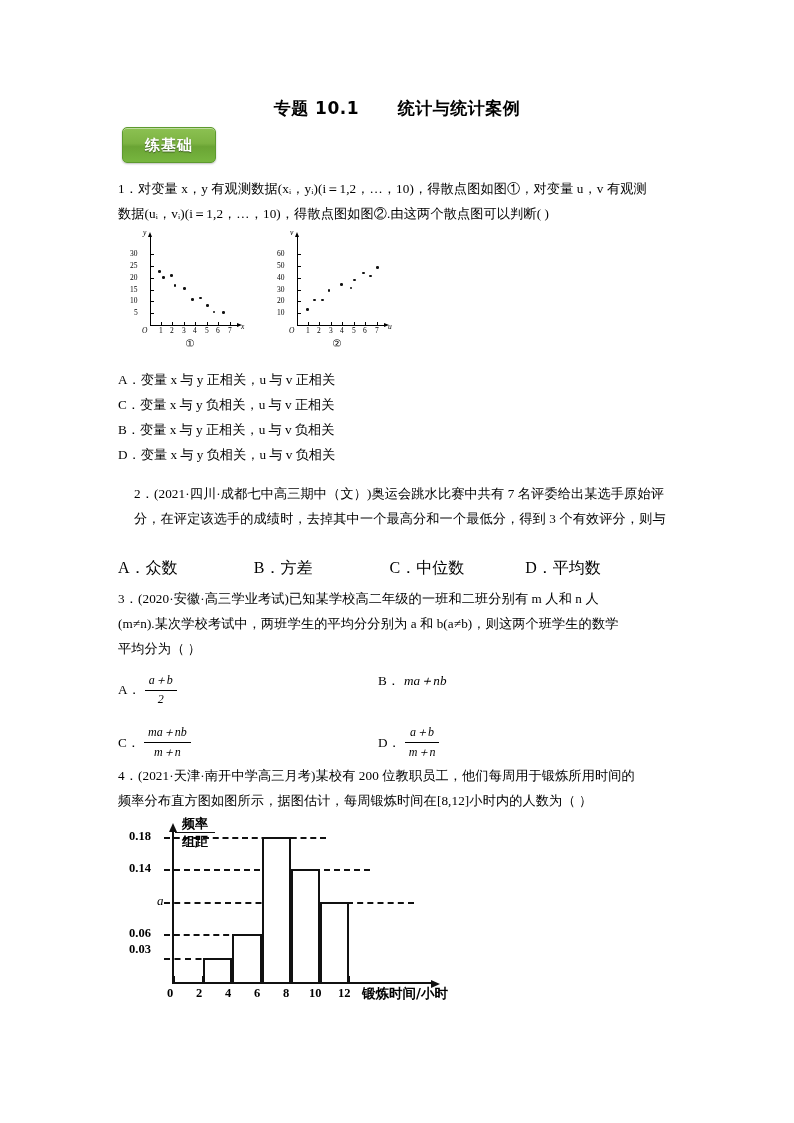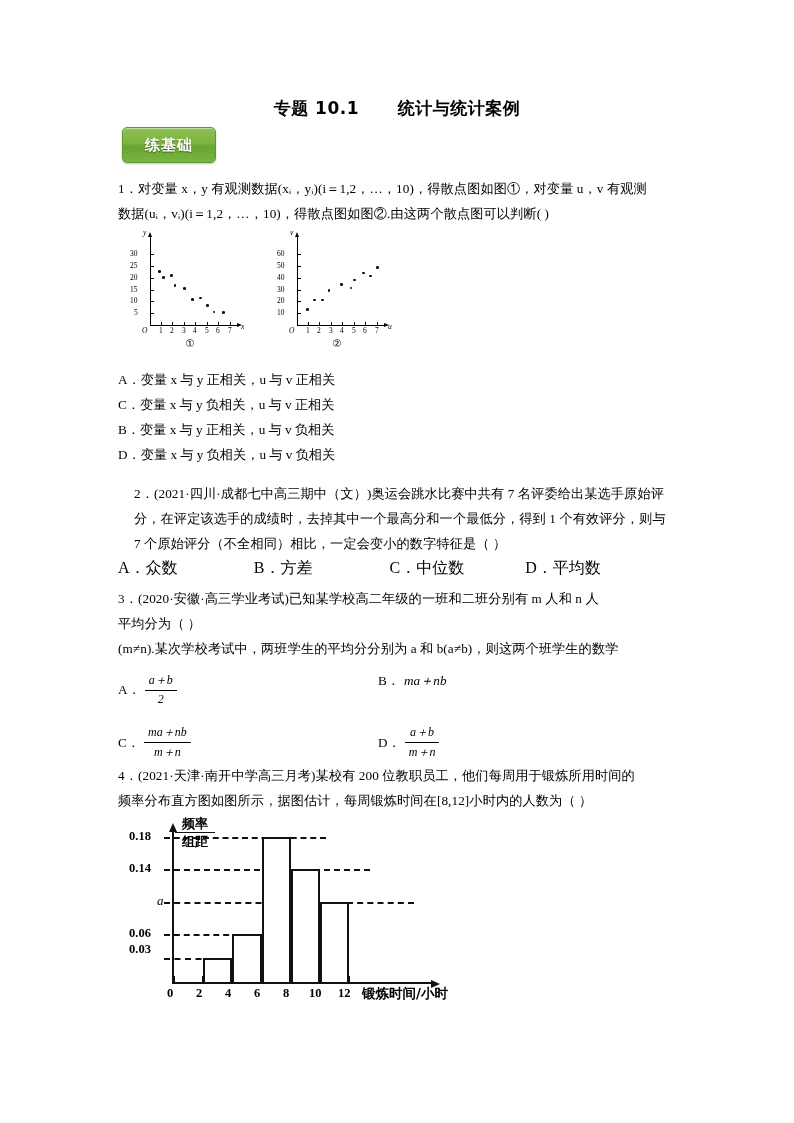--- a/index.html
+++ b/index.html
@@ -234,35 +234,34 @@
 
   <div class="q-opts" style="left:118px; top:367px; width:560px;">
     <div class="optrow">A．变量 x 与 y 正相关，u 与 v 正相关</div>
     <div class="optrow">C．变量 x 与 y 负相关，u 与 v 正相关</div>
     <div class="optrow">B．变量 x 与 y 正相关，u 与 v 负相关</div>
     <div class="optrow">D．变量 x 与 y 负相关，u 与 v 负相关</div>
   </div>
 
   <div class="qtext" style="left:106px; top:481px; width:566px;margin-left:28px;">
     <div>2．(2021·四川·成都七中高三期中（文）)奥运会跳水比赛中共有 7 名评委给出某选手原始评</div>
-    <div>分，在评定该选手的成绩时，去掉其中一个最高分和一个最低分，得到 1 个有效评分，则与</div>
-    <div>7 个原始评分（不全相同）相比，一定会变小的数字特征是（        ）</div>
+    <div>分，在评定该选手的成绩时，去掉其中一个最高分和一个最低分，得到 3 个有效评分，则与</div>
   </div>
 
   <div class="opt4" style="left:118px; top:558px;">
     <div>A．众数</div>
     <div>B．方差</div>
     <div>C．中位数</div>
     <div>D．平均数</div>
   </div>
 
   <div class="qtext" style="left:118px; top:586px; width:566px;">
     <div>3．(2020·安徽·高三学业考试)已知某学校高二年级的一班和二班分别有 m 人和 n 人</div>
+    <div>(m≠n).某次学校考试中，两班学生的平均分分别为 a 和 b(a≠b)，则这两个班学生的数学</div>
     <div>平均分为（        ）</div>
-    <div>(m≠n).某次学校考试中，两班学生的平均分分别为 a 和 b(a≠b)，则这两个班学生的数学</div>
   </div>
 
   <div class="fracgrid" style="left:118px; top:672px;">
     <div class="fracrow">
       <div class="fraccell">
         <span class="lab">A．</span>
         <span class="frac">
           <span class="num">a＋b</span>
           <span class="den">2</span>
         </span>

